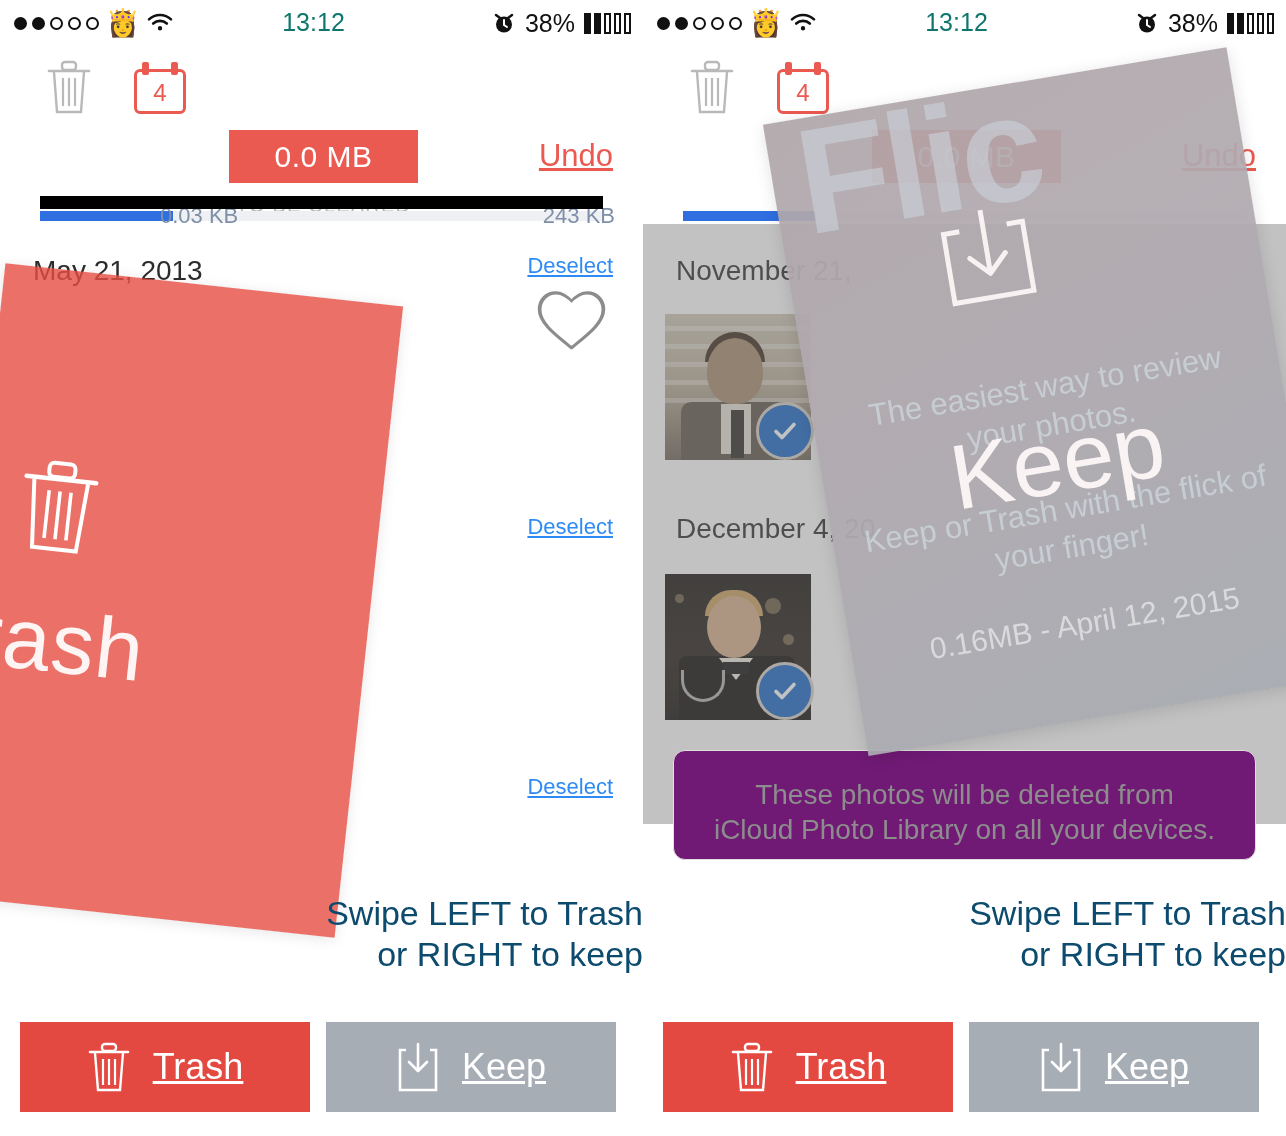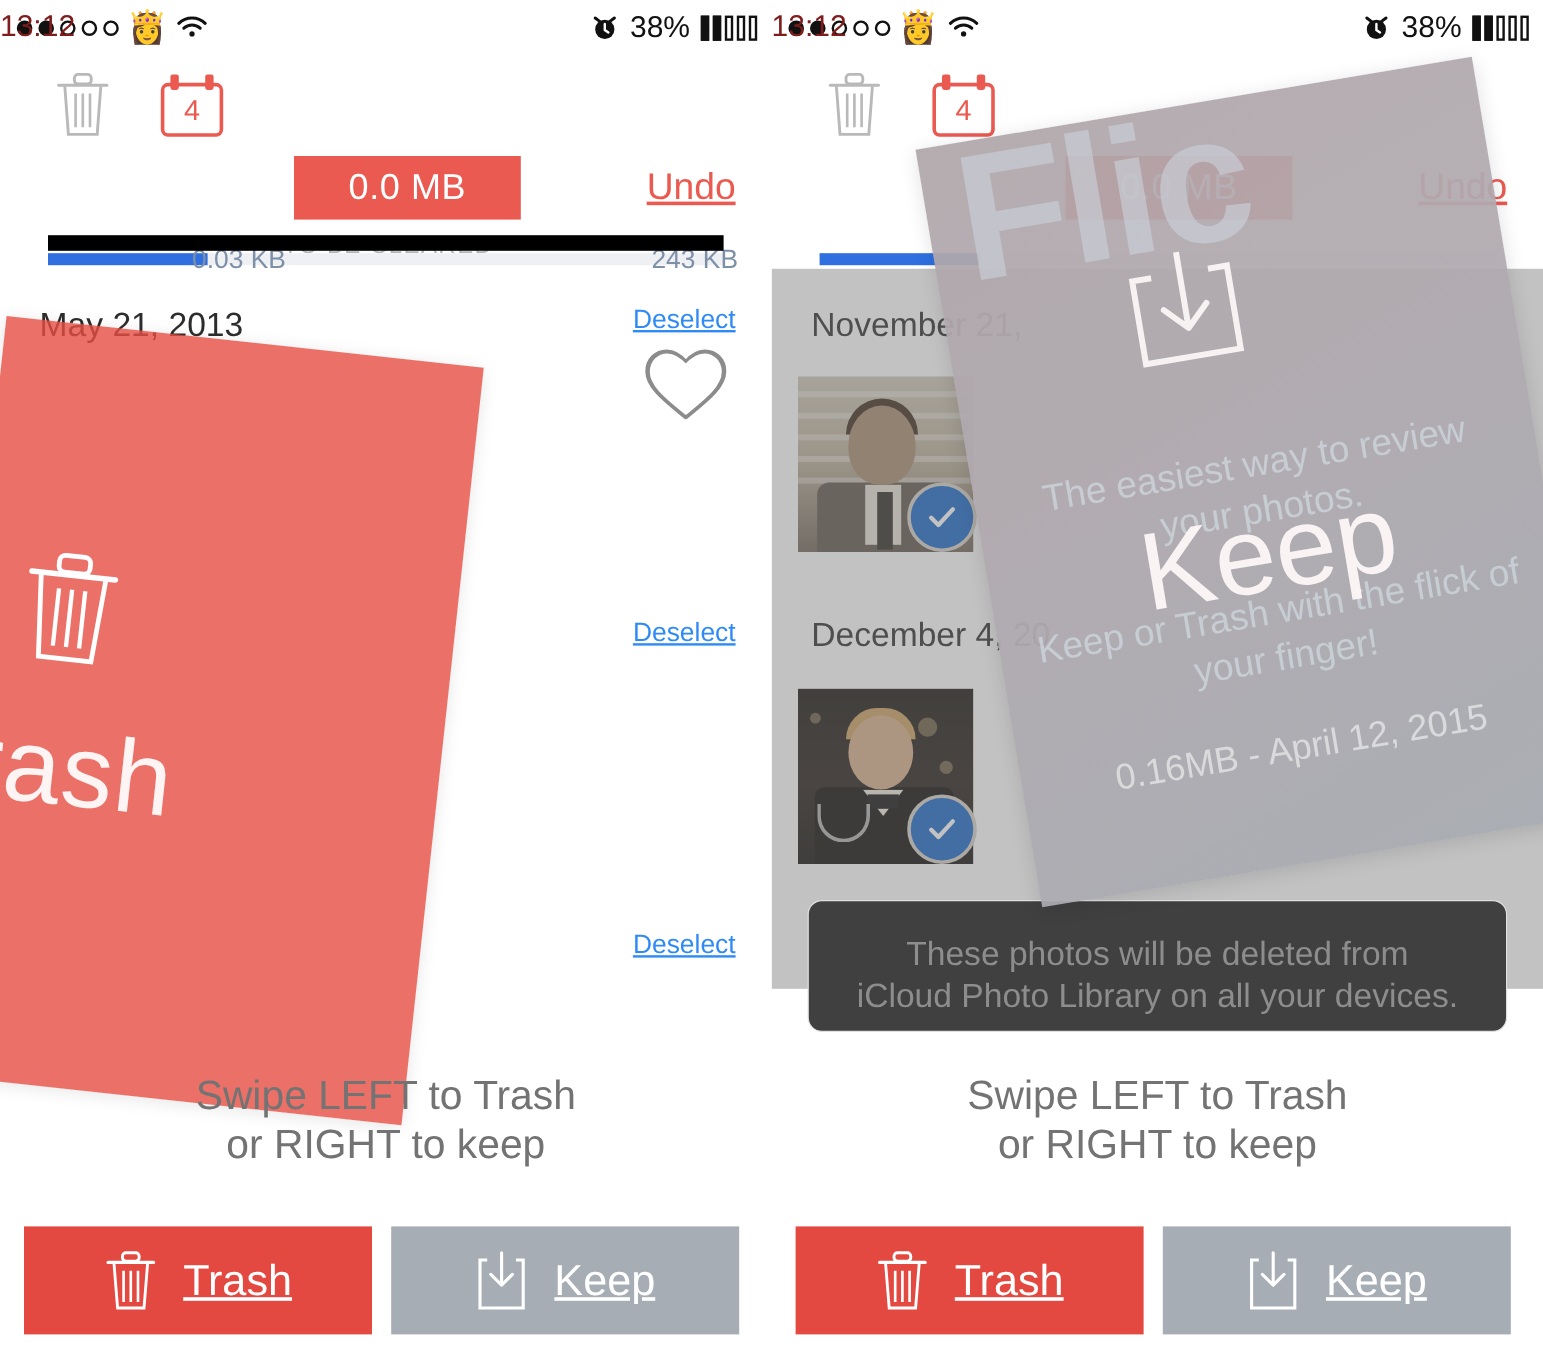--- a/index.html
+++ b/index.html
@@ -17,22 +17,22 @@
     position:relative; height:46px; width:100%;
     display:flex; align-items:center;
   }
   .sb-left{ position:absolute; left:14px; top:0; height:46px; display:flex; align-items:center; gap:7px; }
   .dots{ display:flex; align-items:center; gap:5px; }
   .dot{ width:13px; height:13px; border-radius:50%; border:2px solid #111; }
   .dot.filled{ background:#111; }
   .princess{ font-size:27px; line-height:1; }
   .wifi{ width:26px; height:20px; position:relative; }
   .sb-time{
-    position:absolute; left:0; right:16px; 
-    font-size:25px; color:#7f1d1d; letter-spacing:0px; top:8px;
+    position:absolute; left:0; right:16px; text-align:center;
+    font-size:25px; color:#0f766e; letter-spacing:0px; top:8px;
   }
   .sb-right{ position:absolute; right:12px; top:0; height:46px; display:flex; align-items:center; gap:9px; }
   .alarm{ width:24px; height:24px; position:relative; }
   .batt-pct{ font-size:25px; color:#111; }
   .batt-bars{ display:flex; align-items:flex-end; gap:3px; }
   .bbar{ width:7px; height:21px; border:2px solid #111; }
   .bbar.full{ background:#111; }
 
   
   .toolbar{ position:relative; height:120px; width:100%; }
@@ -43,21 +43,21 @@
     border:3px solid #eb5a50; border-radius:6px;
   }
   .cal-ring{ position:absolute; width:7px; height:13px; background:#eb5a50; border-radius:2px; top:0; }
   .cal-num{
     position:absolute; left:0; right:0; top:17px; text-align:center;
     font-size:24px; color:#eb5a50;
   }
   .mb-badge{
     position:absolute; left:229px; top:84px; width:189px; height:53px;
     background:#eb5a50; display:flex; align-items:center; justify-content:center;
-    font-size:30px; color:#fff; letter-spacing:.5px;margin-left:16px;
+    font-size:30px; color:#fff; letter-spacing:.5px;
   }
   .mb-sub{
     position:absolute; left:229px; top:148px; width:189px; text-align:center;
     font-size:20px; color:#b5b5b5; letter-spacing:1.2px;
   }
   .undo{
     position:absolute; right:30px; top:92px;
     font-size:31px; color:#eb5a50; text-decoration:underline;
   }
 
@@ -72,21 +72,21 @@
   
   .date-label{ position:absolute; font-size:28px; color:#2d2d2d; }
   .deselect{
     position:absolute; font-size:22px; color:#2e8bf5; text-decoration:underline;
   }
   .heart{ position:absolute; width:75px; height:68px; }
 
   
   .swipe-hint{
     position:absolute; left:0; right:0; top:893px;
-    text-align:center; font-size:34px; color:#737373; line-height:1.22;
+    text-align:right; font-size:34px; color:#0c4a6e; line-height:1.22;
   }
 
   
   .actions{ position:absolute; left:0; bottom:24px; width:100%; height:90px; display:flex; }
   .act{
     height:90px; display:flex; align-items:center; justify-content:center; gap:22px;
   }
   .act.trash{ width:290px; margin-left:20px; background:#e34940; }
   .act.keep{  width:290px; margin-left:16px; background:#a7adb5; }
   .act-label{ font-size:36px; color:#fff; text-decoration:underline; }
@@ -147,21 +147,21 @@
     position:absolute; width:146px; height:146px; overflow:hidden;
     background:#6d6a66;
   }
   .check{
     position:absolute; width:58px; height:58px; border-radius:50%;
     background:#1666c8; border:3px solid #d8d2c8;
     display:flex; align-items:center; justify-content:center;
   }
   .dialog{
     position:absolute; left:30px; top:750px; width:583px; height:110px;
-    background:#404040; border-radius:12px; border:1px solid #e0e0e0;
+    background:#701a75; border-radius:12px; border:1px solid #e0e0e0;
     display:flex; align-items:flex-start; justify-content:center;
     padding-top:26px; text-align:center;
   }
   .dialog-text{ font-size:28px; color:#8d8d8d; line-height:1.25; }
 
   
   .ph-a{ position:absolute; inset:0; background:linear-gradient(180deg,#cfc7b6 0%,#b8ac97 48%,#6f6458 100%); }
   .ph-a .bl{ position:absolute; left:0; right:0; height:5px; background:rgba(255,255,255,.35); }
   .ph-a .head{ position:absolute; left:42px; top:24px; width:56px; height:66px; border-radius:50% 50% 45% 45%; background:#a78a6d; }
   .ph-a .hair{ position:absolute; left:40px; top:18px; width:60px; height:30px; border-radius:30px 30px 0 0; background:#3d2a1c; }

